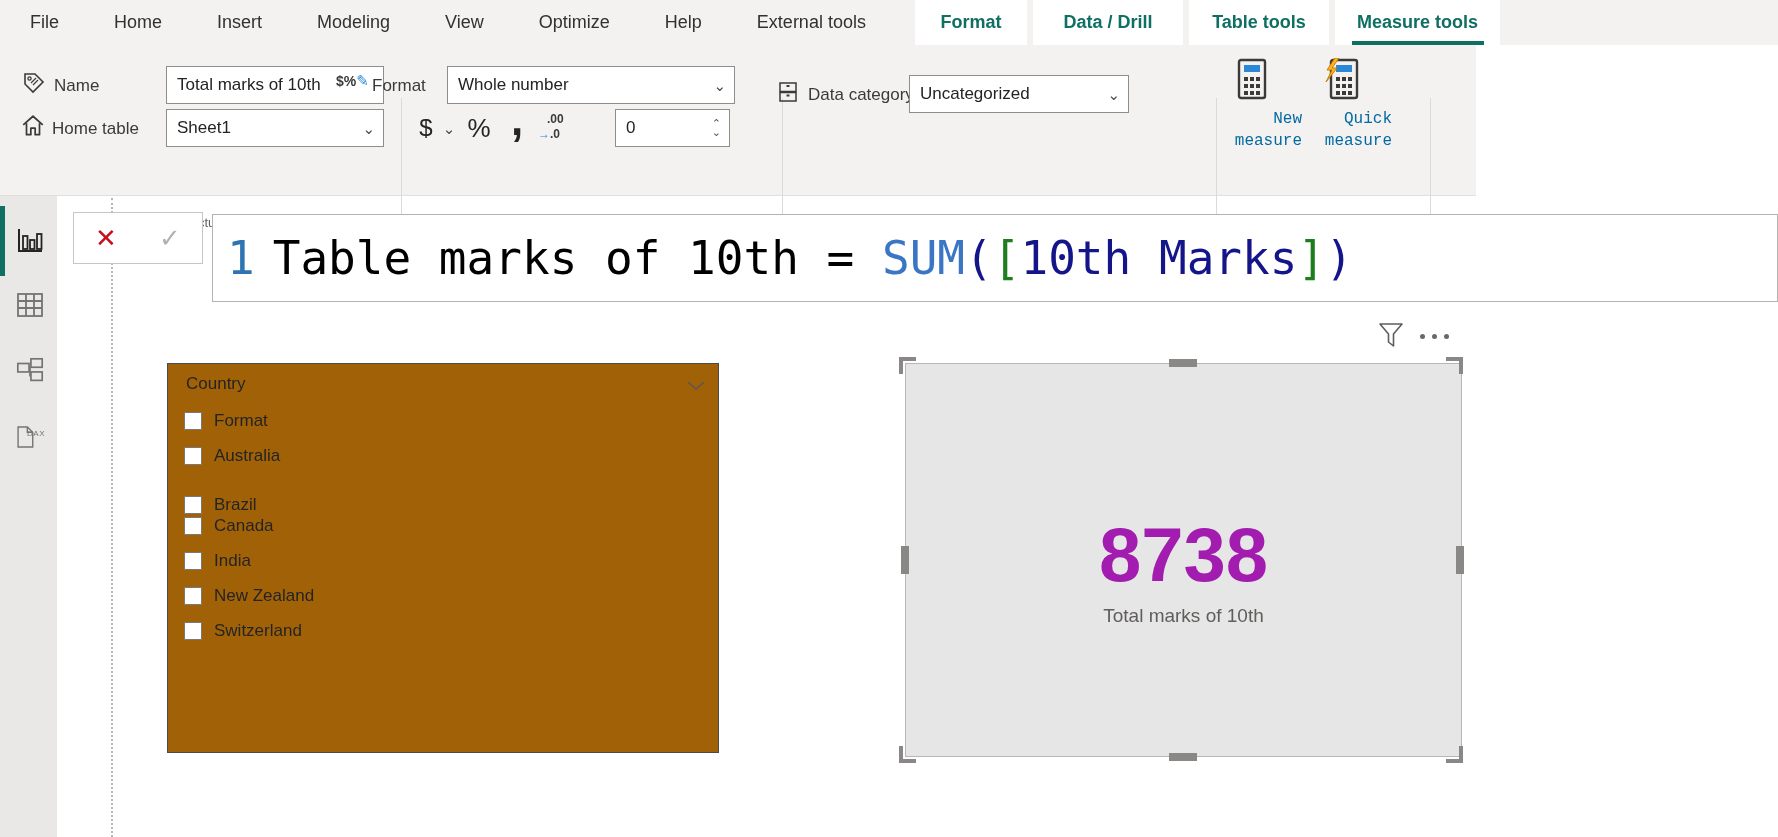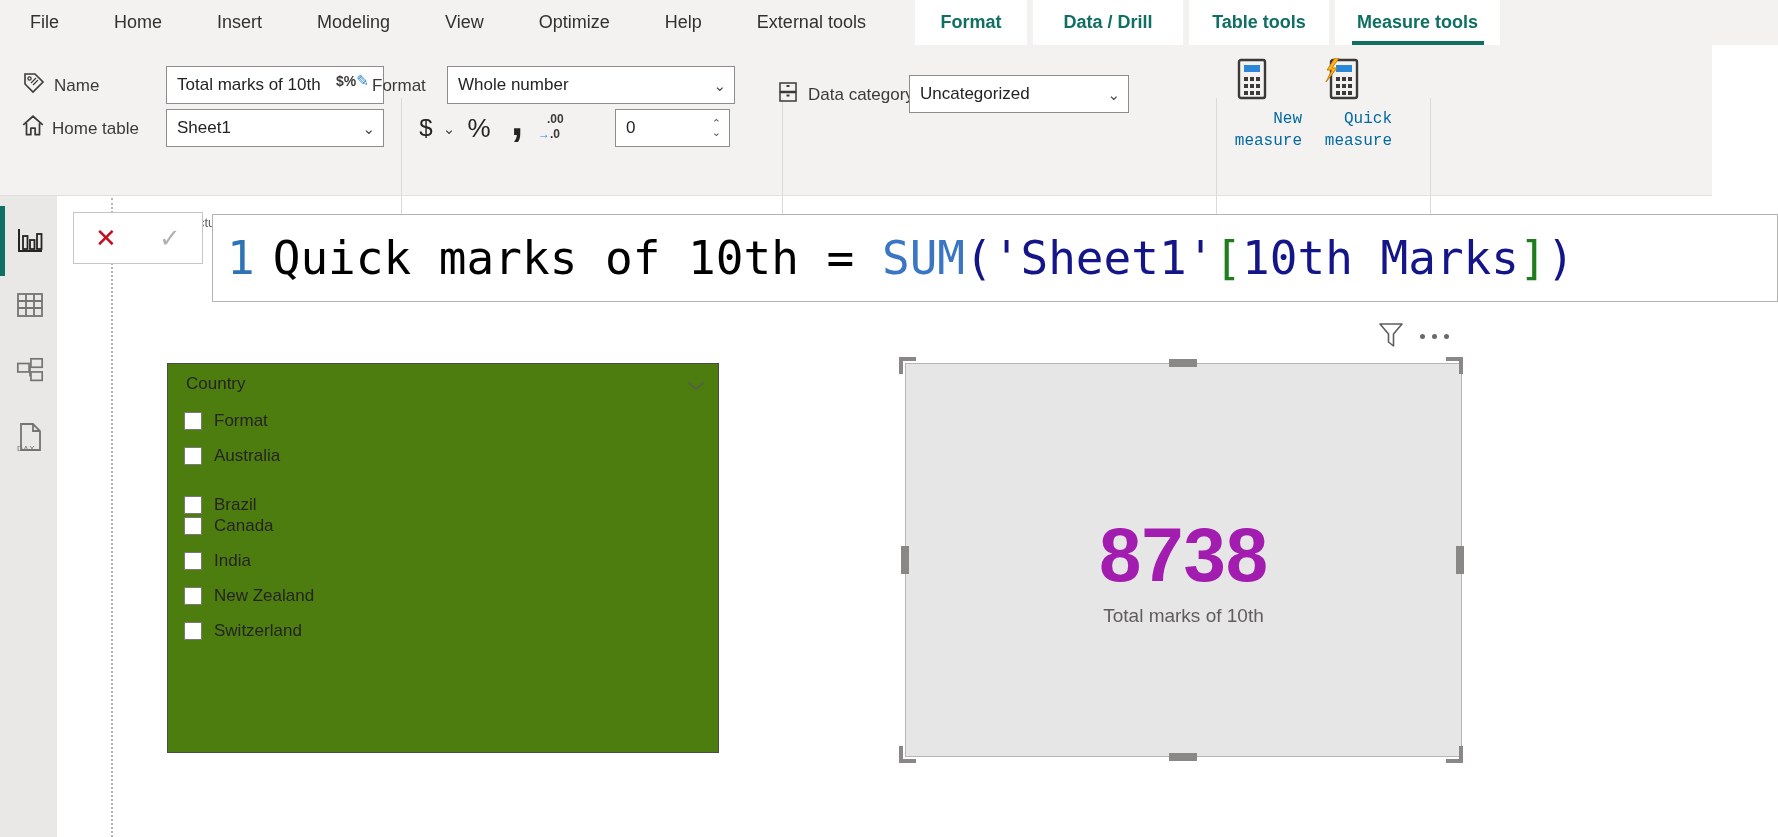--- a/index.html
+++ b/index.html
@@ -10,21 +10,21 @@
 
   
   .menubar { left:0; top:0; width:1778px; height:45px; background:#f3f2f1; }
   .menu-items { left:30px; top:0; height:45px; display:flex; align-items:center; gap:55px;text-align:center; }
   .menu-item { font-size:18px; color:#323130; white-space:nowrap; cursor:default; }
   .ctx-tabs { left:915px; top:0; height:45px; display:flex; gap:6px; }
   .ctx-tab { position:relative; height:45px; background:#ffffff; display:flex; align-items:center; justify-content:center; font-size:18px; font-weight:700; color:#0e6f62; }
   .ctx-underline { position:absolute; left:10%; width:80%; bottom:0; height:4px; background:#0e6f62; }
 
   
-  .ribbon { left:0; top:45px; width:1712px; height:151px; background:#f3f2f1; border-bottom:1px solid #e1dfdd; }
+  .ribbon { left:0; top:45px; width:1476px; height:151px; background:#f3f2f1; border-bottom:1px solid #e1dfdd; }
   .divider { top:53px; width:1px; height:135px; background:#dcdad8; }
   .grp-label { top:170px; text-align:center; font-size:13px; color:#616161; }
   .rlabel { font-size:17px; color:#3b3a39; white-space:nowrap; }
   .ctrl { background:#fff; border:1px solid #8f8d8b; font-size:17px; color:#252423; }
   input.ctrl { padding:0 10px; font-family:"Liberation Sans", sans-serif; }
   .selectbox { display:flex; align-items:center; padding:0 8px 0 10px; cursor:default; }
   .selectbox .val { flex:1; white-space:nowrap; overflow:hidden; }
   .chev { font-size:15px; color:#484644; line-height:1; }
   .iconbtn { display:flex; align-items:center; justify-content:center; color:#252423; cursor:default; }
   .spin { display:flex; flex-direction:column; justify-content:center; margin-left:auto; gap:0px; }
@@ -44,21 +44,21 @@
   .tok-fn { color:#3a76c4; }
   .tok-def { color:#15158a; }
   .tok-br { color:#1e7e1e; }
 
   
   .sidebar { left:0; top:196px; width:57px; height:641px; background:#eae8e6; z-index:1; }
   .active-bar { left:0; top:206px; width:5px; height:70px; background:#0e6f62; z-index:2; }
   .sb-icon { left:15px; width:30px; height:34px; display:flex; align-items:center; justify-content:center; z-index:2; }
 
   
-  .slicer { left:167px; top:363px; width:552px; height:390px; background:#4d7c0f; border:1px solid #4d4b49; z-index:1; }
+  .slicer { left:167px; top:363px; width:552px; height:390px; background:#a16207; border:1px solid #4d4b49; z-index:1; }
   .slicer-header { position:absolute; left:18px; top:10px; font-size:17px; color:#252423; }
   .slicer-chev { position:absolute; left:518px; top:16px; }
   .slicer-row { position:absolute; left:16px; height:24px; display:flex; align-items:center; gap:12px; }
   .cbx { width:18px; height:18px; background:#fff; border:1px solid #7b7977; border-radius:1px; flex:none; }
   .slicer-row .lbl { font-size:17px; color:#252423; }
 
   .card { left:905px; top:363px; width:557px; height:394px; background:#e6e6e6; border:1px solid #b8b6b4; display:flex; flex-direction:column; align-items:center; justify-content:center; padding-top:24px; z-index:1; }
   .card-value { font-size:76px; font-weight:700; color:#a21caf; letter-spacing:0px; line-height:1; }
   .card-label { font-size:19px; color:#605e5c; margin-top:12px; }
 
@@ -231,21 +231,21 @@
   <div class="abs fx-actions">
     <div class="half fx-cancel">
         <span>✕</span>
       </div>
     <div class="half fx-commit">
         <span>✓</span>
       </div>
   </div>
 
   <div class="abs fx-box">
-    <span class="tok-ln">1</span><span class="tok-plain">Quick marks of 10th = </span><span class="tok-fn">SUM</span><span class="tok-def">(</span><span class="tok-def">'Sheet1'</span><span class="tok-br">[</span><span class="tok-def">10th Marks</span><span class="tok-br">]</span><span class="tok-def">)</span>
+    <span class="tok-ln">1</span><span class="tok-plain">Table marks of 10th = </span><span class="tok-fn">SUM</span><span class="tok-def">(</span><span class="tok-br">[</span><span class="tok-def">10th Marks</span><span class="tok-br">]</span><span class="tok-def">)</span>
   </div>
 
   <div class="abs sidebar"></div>
   <div class="abs active-bar"></div>
 
   <div class="abs sb-icon" style="top:224px;">
     <svg width="30" height="30" viewBox="0 0 30 30">
         <path d="M4 3 V25 H27" fill="none" stroke="#252423" stroke-width="2"></path>
         <rect x="8" y="10" width="4.5" height="13" fill="none" stroke="#252423" stroke-width="1.8"></rect>
         <rect x="15" y="14" width="4.5" height="9" fill="none" stroke="#252423" stroke-width="1.8"></rect>
@@ -259,21 +259,21 @@
       </svg>
   </div>
   <div class="abs sb-icon" style="top:354px;">
     <svg width="32" height="32" viewBox="0 0 32 32">
         <rect x="3" y="8" width="12" height="9" fill="none" stroke="#767472" stroke-width="1.8"></rect>
         <rect x="17" y="3" width="12" height="9" fill="none" stroke="#767472" stroke-width="1.8"></rect>
         <rect x="17" y="17" width="12" height="9" fill="none" stroke="#767472" stroke-width="1.8"></rect>
         <path d="M15 12 H16 V21 H17 M16 7.5 H17" fill="none" stroke="#767472" stroke-width="1.8"></path>
       </svg>
   </div>
-  <div class="abs sb-icon" style="top:420px; flex-direction:column;">
+  <div class="abs sb-icon" style="top:420px; flex-direction:row;">
     <svg width="26" height="30" viewBox="0 0 26 30">
         <path d="M4 2 H16 L23 9 V28 H4 Z" fill="none" stroke="#767472" stroke-width="1.8"></path>
         <path d="M16 2 V9 H23" fill="none" stroke="#767472" stroke-width="1.8"></path>
       </svg>
     <span style="font-size:8px; color:#767472; letter-spacing:0.5px; margin-top:-8px; margin-left:-8px;">DAX</span>
   </div>
 
   <div class="abs slicer">
     <span class="slicer-header">Country</span>
     <span class="slicer-chev">

